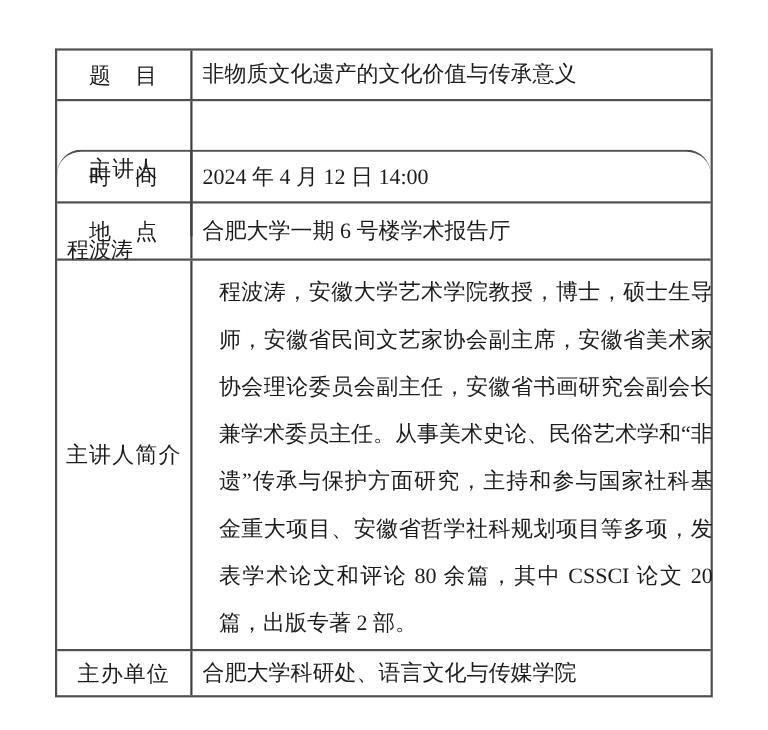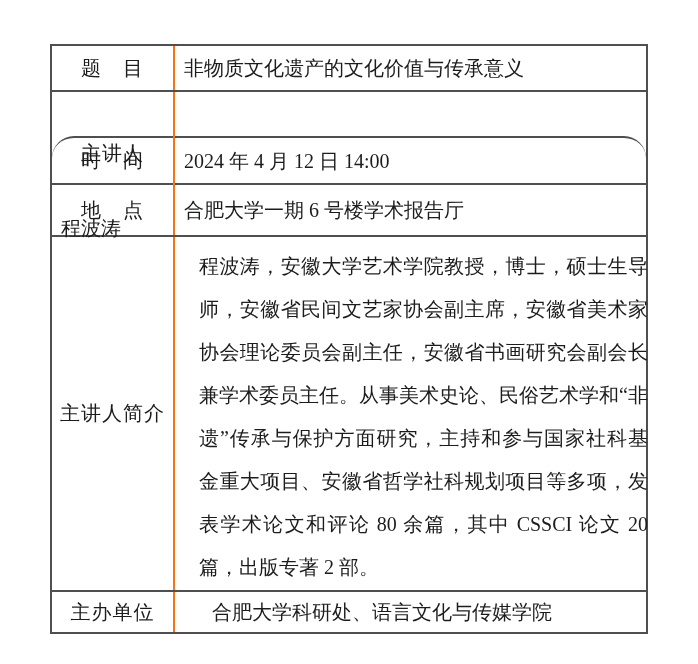--- a/index.html
+++ b/index.html
@@ -32,21 +32,21 @@
   }
   .row:first-child {
     border-top: none;
   }
   .cell {
     box-sizing: border-box;
   }
   .cell.label {
     flex: 0 0 123px;
     width: 123px;
-    border-right: 2px solid #f97316;
+    border-right: 2px solid #404040;
     display: flex;
     align-items: center;
     justify-content: center;
     font-size: 20px;
     letter-spacing: 1px;
     font-weight: 500;
     text-align: center;
   }
   .cell.content {
     flex: 1 1 auto;
@@ -54,21 +54,21 @@
     align-items: center;
     padding: 0 5px 0 9px;
     font-size: 20px;
     line-height: 26px;
   }
   .row.r-title   { height: 44px; }
   .row.r-speaker { height: 46px; flex-direction: column; }
   .row.r-time    { height: 47px; border-radius: 22px; }
   .row.r-place   { height: 52px; }
   .row.r-bio     { height: 355px; }
-  .row.r-host    { height: 42px; gap: 28px; }
+  .row.r-host    { height: 42px; }
   .cell.content.bio {
     display: block;
     padding: 8px 10px 0 24px;
   }
   .bio-line {
     font-size: 20px;
     line-height: 43px;
     height: 43px;
     white-space: nowrap;
     text-align: justify;

